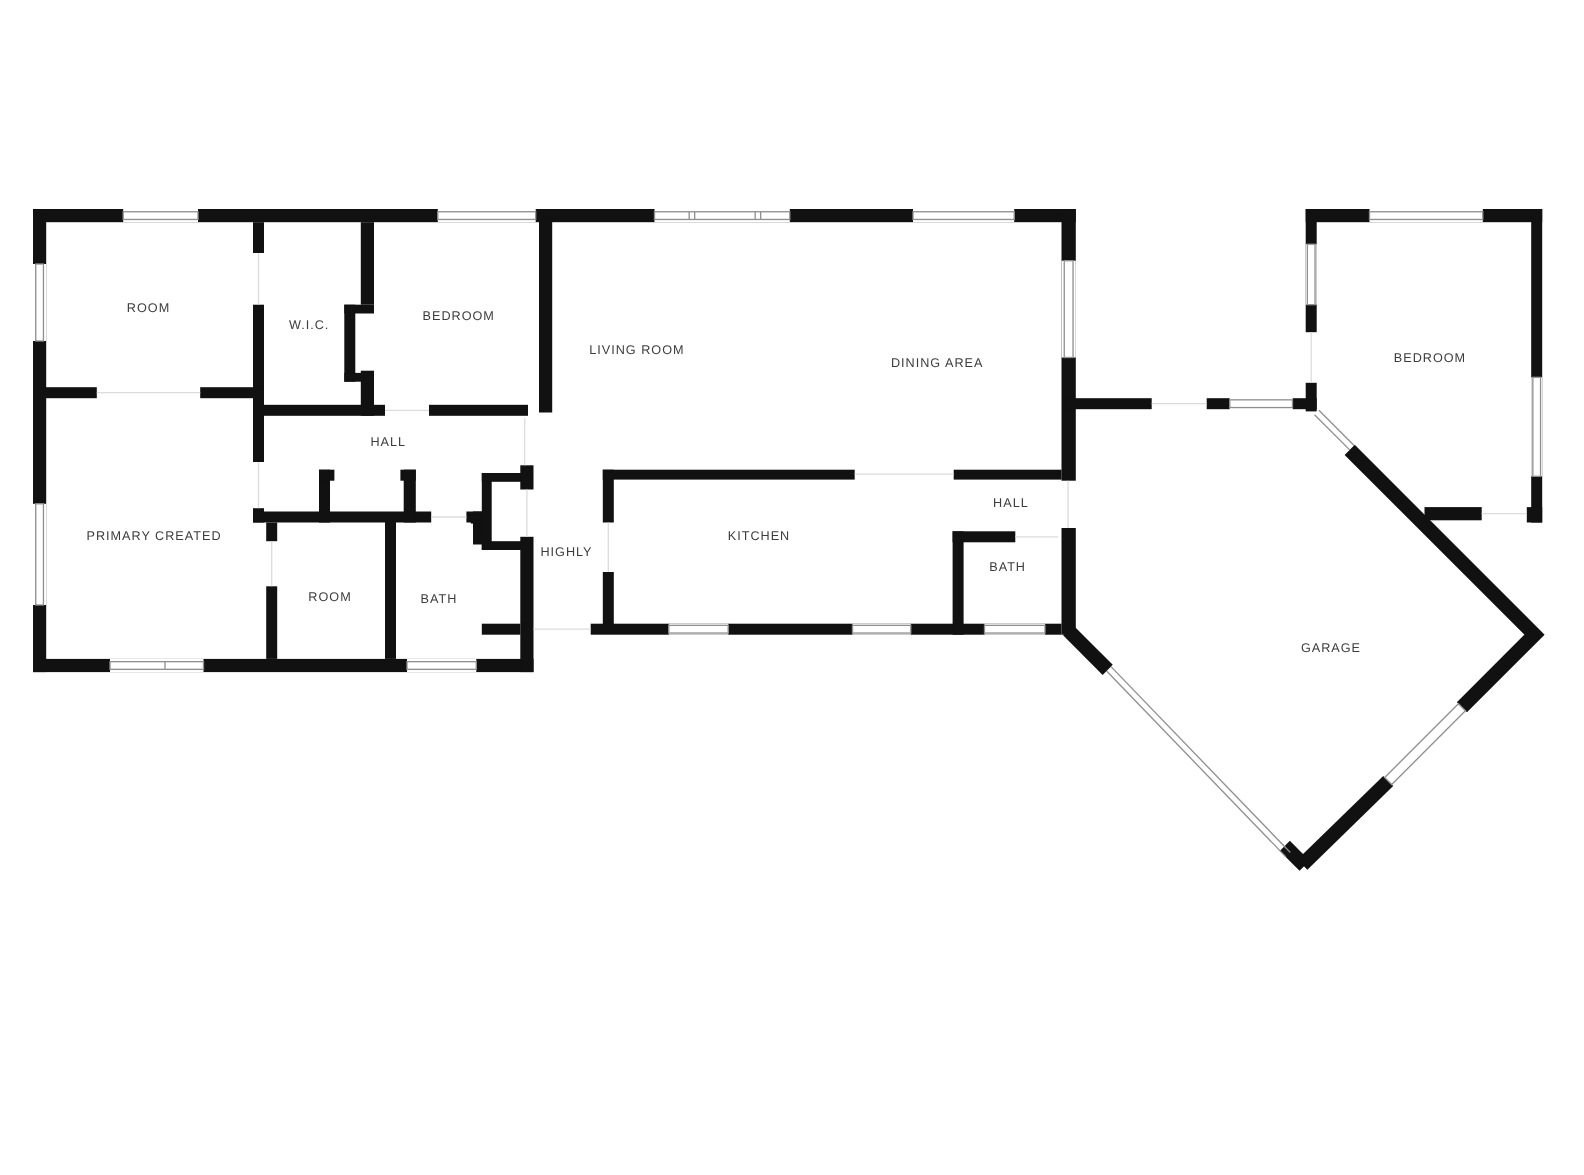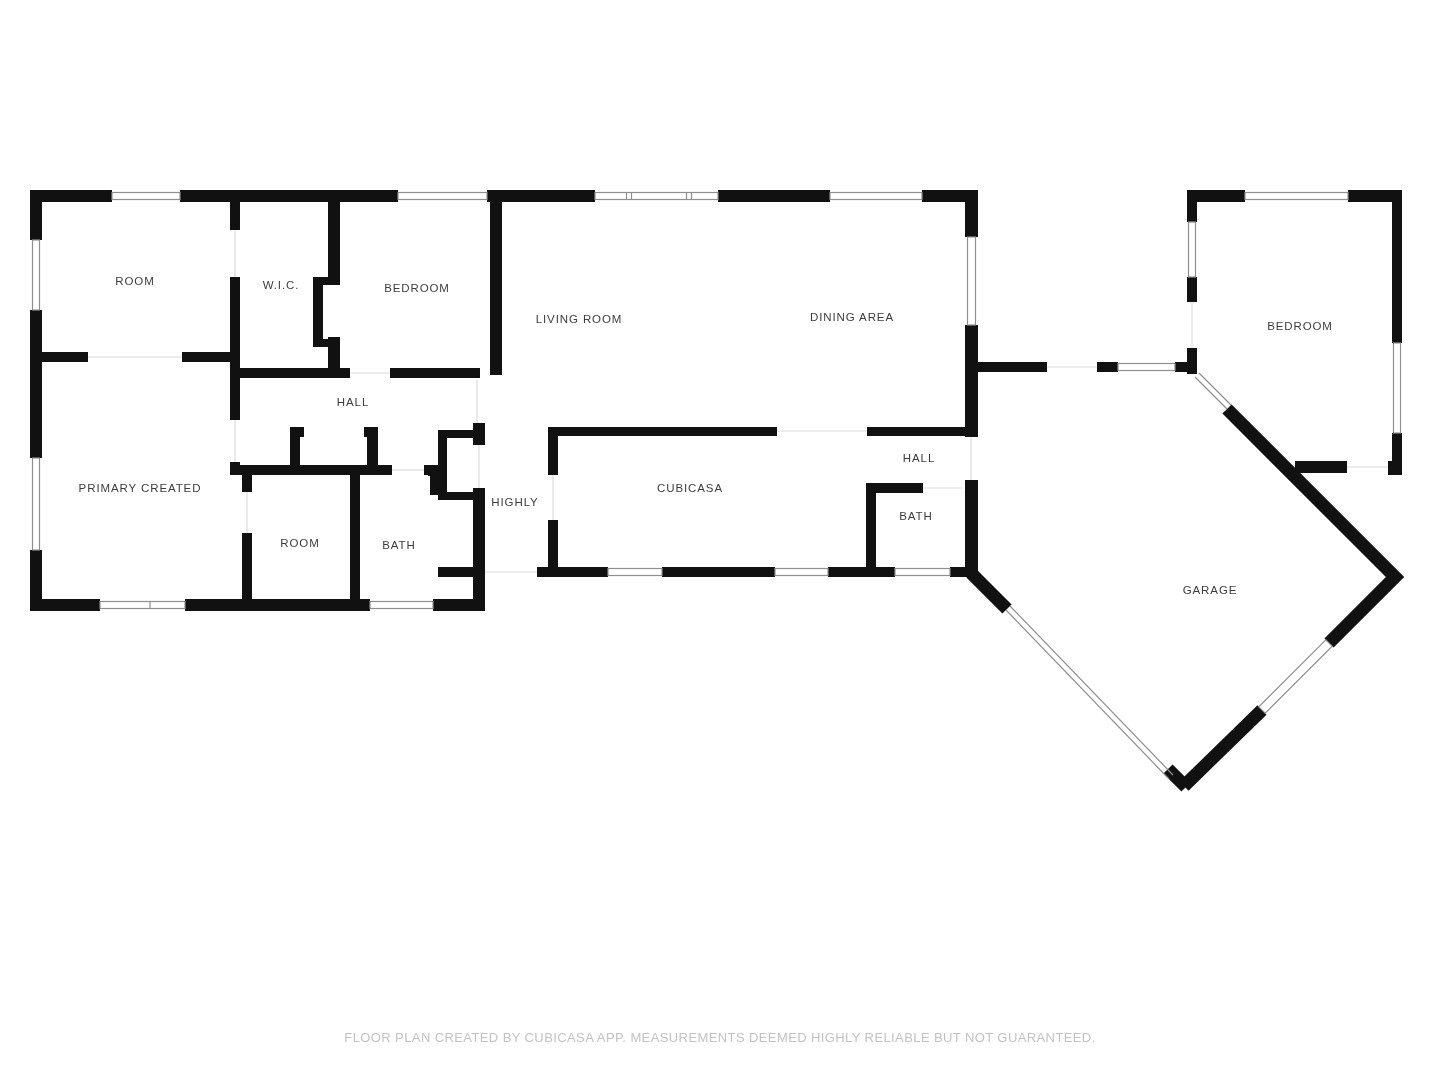--- a/index.html
+++ b/index.html
@@ -178,29 +178,28 @@
       <line class="thr" x1="777" y1="431" x2="867" y2="431"></line>
       <line class="thr" x1="971" y1="437" x2="971" y2="480"></line>
       <line class="thr" x1="923" y1="488" x2="962" y2="488"></line>
       <line class="thr" x1="1047" y1="367" x2="1097" y2="367"></line>
       <line class="thr" x1="1192" y1="302" x2="1192" y2="348"></line>
       <line class="thr" x1="1347" y1="467" x2="1388" y2="467"></line>
     </g>
   </svg>
 
   <div class="room-label" style="left:135px;top:281px">ROOM</div>
-  <div class="room-label" style="left:281px;top:285px">W.I.C.</div>
+  <div class="room-label" style="left:281px;top:296px">W.I.C.</div>
   <div class="room-label" style="left:417px;top:288px">BEDROOM</div>
   <div class="room-label" style="left:579px;top:319px">LIVING ROOM</div>
-  <div class="room-label" style="left:852px;top:317px">DINING AREA</div>
+  <div class="room-label" style="left:852px;top:331px">DINING AREA</div>
   <div class="room-label" style="left:353px;top:402px">HALL</div>
   <div class="room-label" style="left:140px;top:488px">PRIMARY CREATED</div>
   <div class="room-label" style="left:300px;top:543px">ROOM</div>
   <div class="room-label" style="left:399px;top:545px">BATH</div>
   <div class="room-label" style="left:515px;top:502px">HIGHLY</div>
-  <div class="room-label" style="left:690px;top:488px">CUBICASA</div>
+  <div class="room-label" style="left:690px;top:488px">KITCHEN</div>
   <div class="room-label" style="left:919px;top:458px">HALL</div>
   <div class="room-label" style="left:916px;top:516px">BATH</div>
   <div class="room-label" style="left:1210px;top:590px">GARAGE</div>
   <div class="room-label" style="left:1300px;top:326px">BEDROOM</div>
 
-  <div class="footer">FLOOR PLAN CREATED BY CUBICASA APP. MEASUREMENTS DEEMED HIGHLY RELIABLE BUT NOT GUARANTEED.</div>
 </div>
 
 </body></html>

